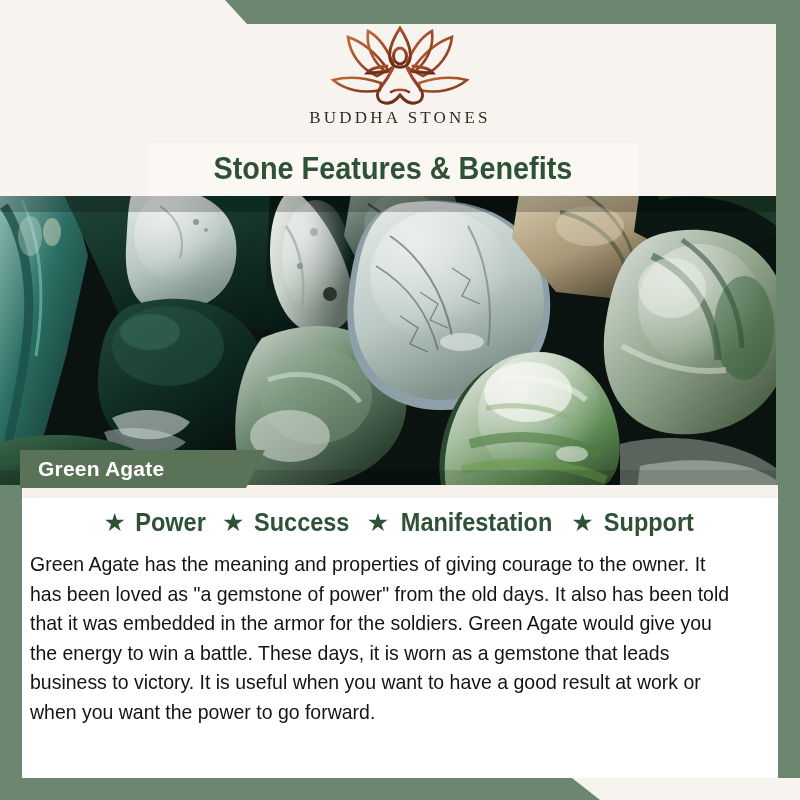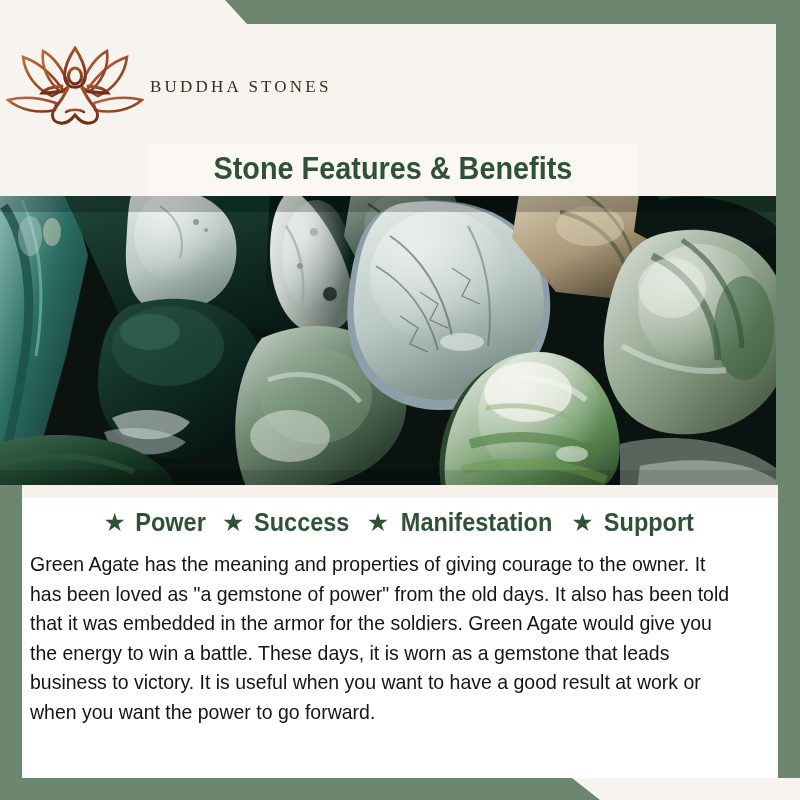--- a/index.html
+++ b/index.html
@@ -40,21 +40,21 @@
   .frame-bottom-cream {
     position:absolute; left:0; bottom:0; height:22px; width:800px;
     background:#f7f3ef;
     clip-path:polygon(600px 0, 800px 0, 800px 22px, 600px 22px);
     z-index:1;
   }
 
   
   .logo-wrap {
     position:absolute; top:26px; left:0; width:800px; height:120px;
-    display:flex; flex-direction:row; align-items:center; justify-content:flex-start;
+    display:flex; flex-direction:column; align-items:center; justify-content:flex-start;
   }
   .logo-mark { width:150px; height:80px; display:block; }
   .brand-name {
     margin-top:2px;
     font-family:"Liberation Serif", serif;
     font-size:17px;
     letter-spacing:3.2px;
     color:#3a2b22;
     font-weight:400;
   }
@@ -339,20 +339,23 @@
       <rect width="776" height="289" fill="none"></rect>
       <path d="M0 0 L776 0 L776 16 L0 16 Z" fill="#000" opacity="0.22"></path>
       <path d="M0 274 L776 274 L776 289 L0 289 Z" fill="#000" opacity="0.12"></path>
     </svg>
   </div>
 
   <div class="title-banner">
     <span class="title-text">Stone Features &amp; Benefits</span>
   </div>
 
+  <div class="stone-tag">
+    <span class="stone-tag-label">Green Agate</span>
+  </div>
 
   <div class="cream-strip"></div>
 
   <div class="content">
 
     <div class="benefits">
       <div class="benefit">
         <span class="star">★</span>
         <span class="blabel">Power</span>
       </div>

